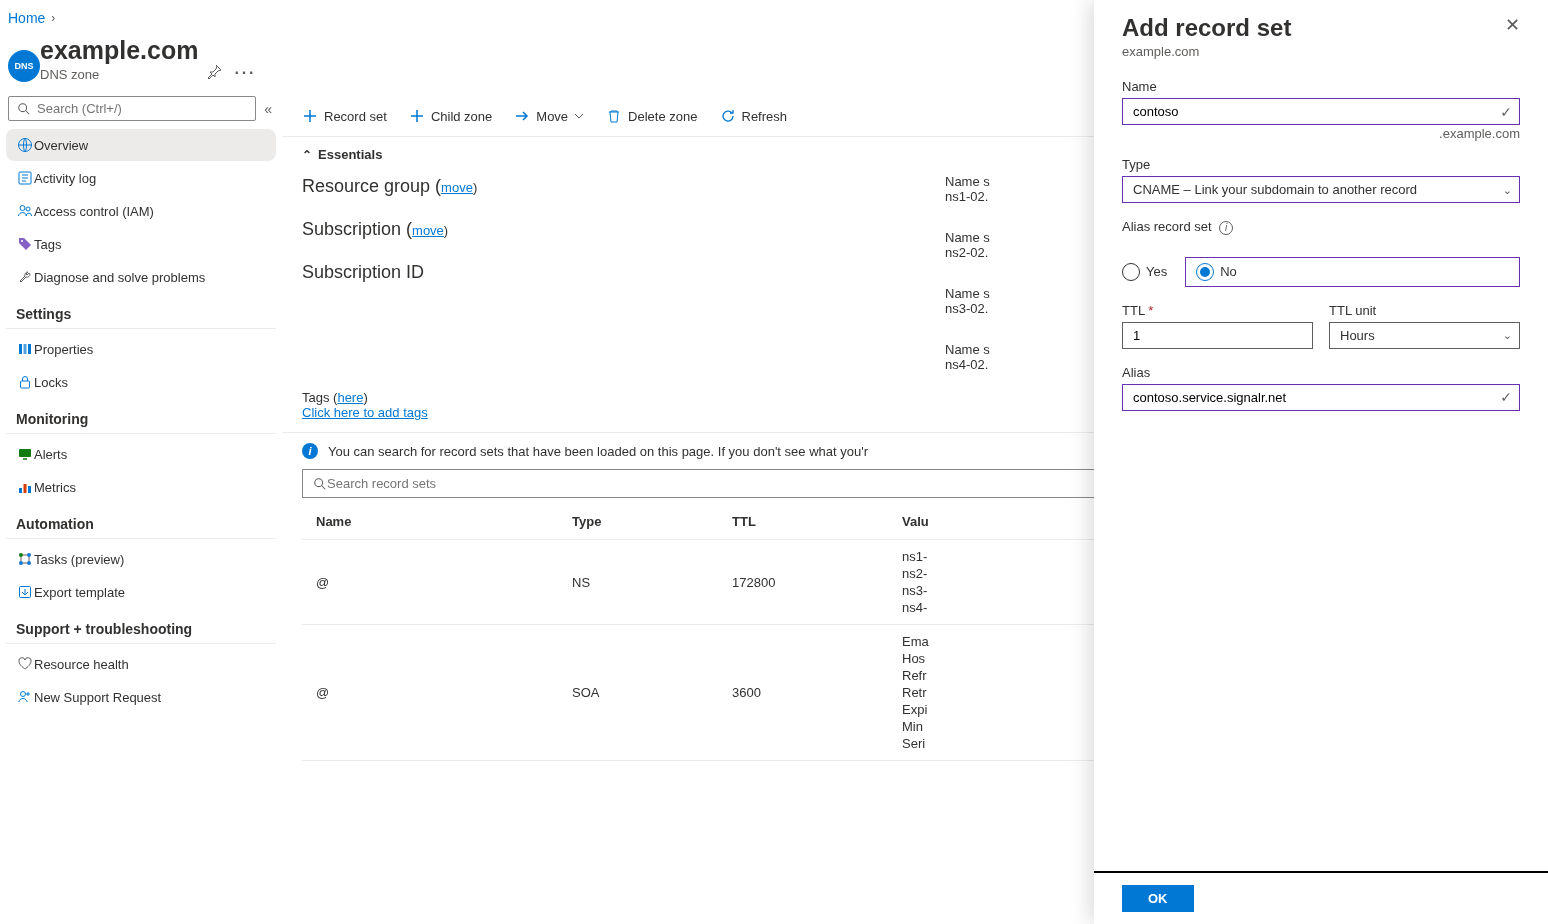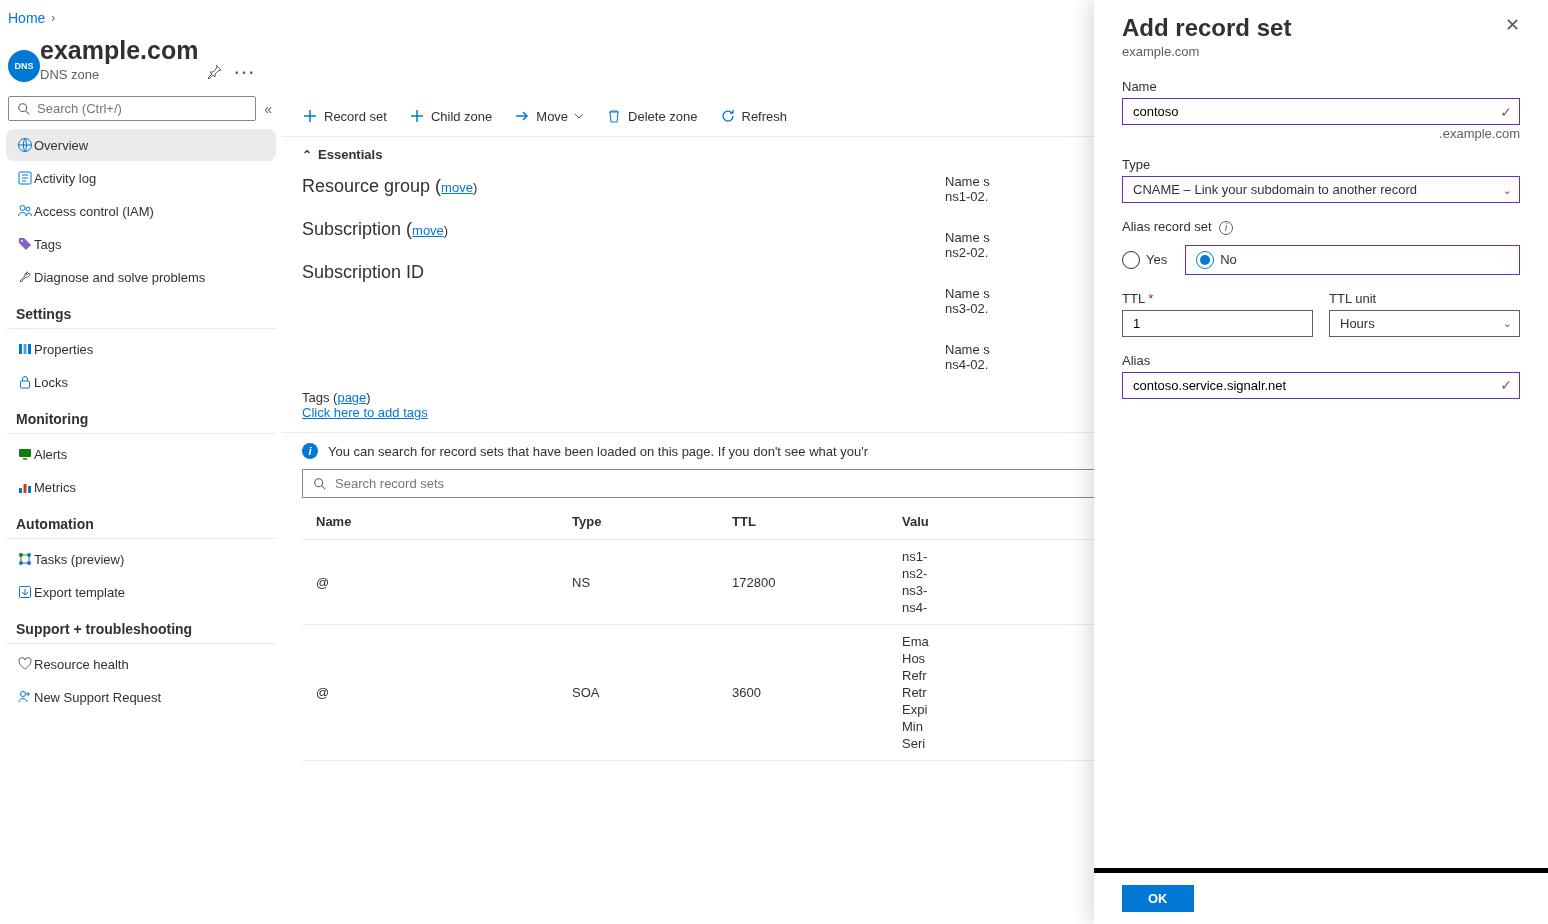--- a/index.html
+++ b/index.html
@@ -44,21 +44,21 @@
 .ns-row { padding: 4px 0 22px; }
 .ns-label { color: #323130; }
 .ns-val { color: #323130; }
 
 .tags-block { padding: 4px 20px 12px; }
 .tags-block a { color: #0078d4; text-decoration: underline; cursor: pointer; }
 
 .info-bar { display: flex; align-items: center; gap: 10px; padding: 10px 20px; border-top: 1px solid #edebe9; }
 .info-ic { width: 16px; height: 16px; border-radius: 50%; background: #0078d4; color: #fff; display: flex; align-items: center; justify-content: center; font-size: 11px; font-weight: bold; font-style: italic; }
 
-.rec-search { margin: 0 20px 6px; display: flex; align-items: center; border: 1px solid #8a8886; padding: 6px 10px; gap: 8px; }
+.rec-search { margin: 0 20px 6px; display: flex; align-items: center; border: 1px solid #8a8886; padding: 6px 10px; gap: 0; }
 .rec-search input { border: none; outline: none; flex: 1; font-size: 13px; color: #605e5c; }
 
 .rec-table { margin: 0 20px; }
 .rec-table .thead { display: flex; font-weight: 600; padding: 10px 0; border-bottom: 1px solid #edebe9; }
 .rec-table .trow { display: flex; padding: 8px 0; border-bottom: 1px solid #edebe9; align-items: center; }
 .col-name { width: 270px; padding-left: 14px; }
 .col-type { width: 160px; }
 .col-ttl { width: 170px; }
 .col-val { flex: 1; }
 .val-line { padding: 1px 0; font-size: 13px; }
@@ -78,32 +78,32 @@
 .fld-wrap.ok { }
 .fld-wrap.ok .fld-input { border-color: #6b2fb3; }
 .fld-wrap .check { position: absolute; right: 8px; top: 50%; transform: translateY(-50%); color: #605e5c; font-size: 14px; }
 .suffix { text-align: right; font-size: 13px; color: #605e5c; margin-top: 1px; }
 
 .sel { width: 100%; border: 1px solid #6b2fb3; padding: 5px 28px 5px 10px; font-size: 13px; appearance: none; position: relative; background: #fff; }
 .sel-plain { border-color: #605e5c; }
 .sel-wrap { position: relative; }
 .sel-wrap .drop { position: absolute; right: 8px; top: 50%; transform: translateY(-50%); font-size: 11px; color: #605e5c; pointer-events:none;}
 
-.radios { display: flex; gap: 18px; margin-top: 10px; }
+.radios { display: flex; gap: 18px; margin-top: 22px; }
 .radio { display: flex; align-items: center; gap: 6px; cursor: pointer; }
 .radio-c { width: 18px; height: 18px; border: 1px solid #323130; border-radius: 50%; display: flex; align-items: center; justify-content: center; }
 .radio.sel .radio-c { border-color: #0078d4; }
 .radio.sel .radio-c::after { content: ""; width: 10px; height: 10px; border-radius: 50%; background: #0078d4; }
 
 .two-col { display: flex; gap: 16px; }
 .two-col .fld { flex: 1; }
 
 .info-circle { display:inline-flex; width:14px; height:14px; border:1px solid #605e5c; border-radius:50%; align-items:center; justify-content:center; font-size:10px; font-style:italic; color:#605e5c; margin-left:4px;}
 
-.panel-footer { position: absolute; bottom: 0; left: 0; right: 0; padding: 12px 28px; border-top: 5px solid #000000; background:#fff;}
+.panel-footer { position: absolute; bottom: 0; left: 0; right: 0; padding: 12px 28px; border-top: 2px solid #000000; background:#fff;}
 .ok-btn { background: #0078d4; color: #fff; border: none; padding: 6px 26px; font-size: 13px; font-weight: 600; cursor: pointer; }
 
 svg { display: block; }
 </style>
 </head>
 <body>
 
 <div class="breadcrumb">
   <a href="#">Home</a>
   <span class="chev">›</span>
@@ -340,21 +340,21 @@
             <div class="ns-val">ns3-02.</div>
           </div>
         <div class="ns-row" style="padding-bottom:4px;">
             <div class="ns-label">Name s</div>
             <div class="ns-val">ns4-02.</div>
           </div>
       </div>
     </div>
 
     <div class="tags-block">
-      <span>Tags (</span><a>page</a><span>)</span><br>
+      <span>Tags (</span><a>here</a><span>)</span><br>
       <a>Click here to add tags</a>
     </div>
 
     <div class="info-bar">
       <div class="info-ic">i</div>
       <span>You can search for record sets that have been loaded on this page. If you don't see what you'r</span>
     </div>
 
     <div class="rec-search">
       <svg width="14" height="14" viewBox="0 0 16 16">

